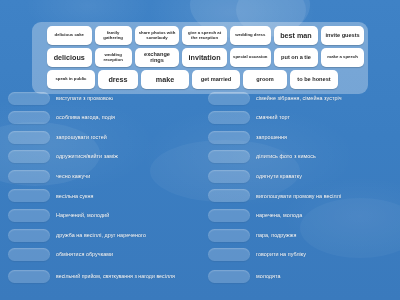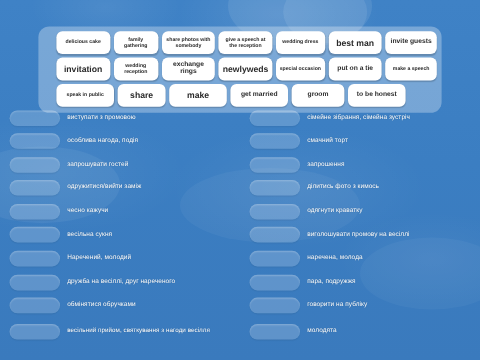--- a/index.html
+++ b/index.html
@@ -142,32 +142,32 @@
       <div class="tile sz-s" style="width:48px;">delicious cake</div>
       <div class="tile sz-s" style="width:40px;">family gathering</div>
       <div class="tile sz-s" style="width:48px;">share photos with somebody</div>
       <div class="tile sz-s" style="width:48px;">give a speech at the reception</div>
       <div class="tile sz-s" style="width:44px;">wedding dress</div>
       <div class="tile sz-l" style="width:48px;">best man</div>
       <div class="tile sz-m" style="width:46px;">invite guests</div>
     </div>
 
     <div class="bank-row">
-      <div class="tile sz-l" style="width:48px;">invitation</div>
+      <div class="tile sz-l" style="width:48px;">delicious</div>
       <div class="tile sz-s" style="width:40px;">wedding reception</div>
       <div class="tile sz-m" style="width:48px;">exchange rings</div>
-      <div class="tile sz-l" style="width:48px;">newlyweds</div>
+      <div class="tile sz-l" style="width:48px;">invitation</div>
       <div class="tile sz-s" style="width:44px;">special occasion</div>
       <div class="tile sz-m" style="width:48px;">put on a tie</div>
       <div class="tile sz-s" style="width:46px;">make a speech</div>
     </div>
 
     <div class="bank-row">
       <div class="tile sz-s" style="width:48px;">speak in public</div>
-      <div class="tile sz-l" style="width:40px;">share</div>
+      <div class="tile sz-l" style="width:40px;">dress</div>
       <div class="tile sz-l" style="width:48px;">make</div>
       <div class="tile sz-m" style="width:48px;">get married</div>
       <div class="tile sz-m" style="width:44px;">groom</div>
       <div class="tile sz-m" style="width:48px;">to be honest</div>
     </div>
 
   </div>
 
   <div id="columns">
 

